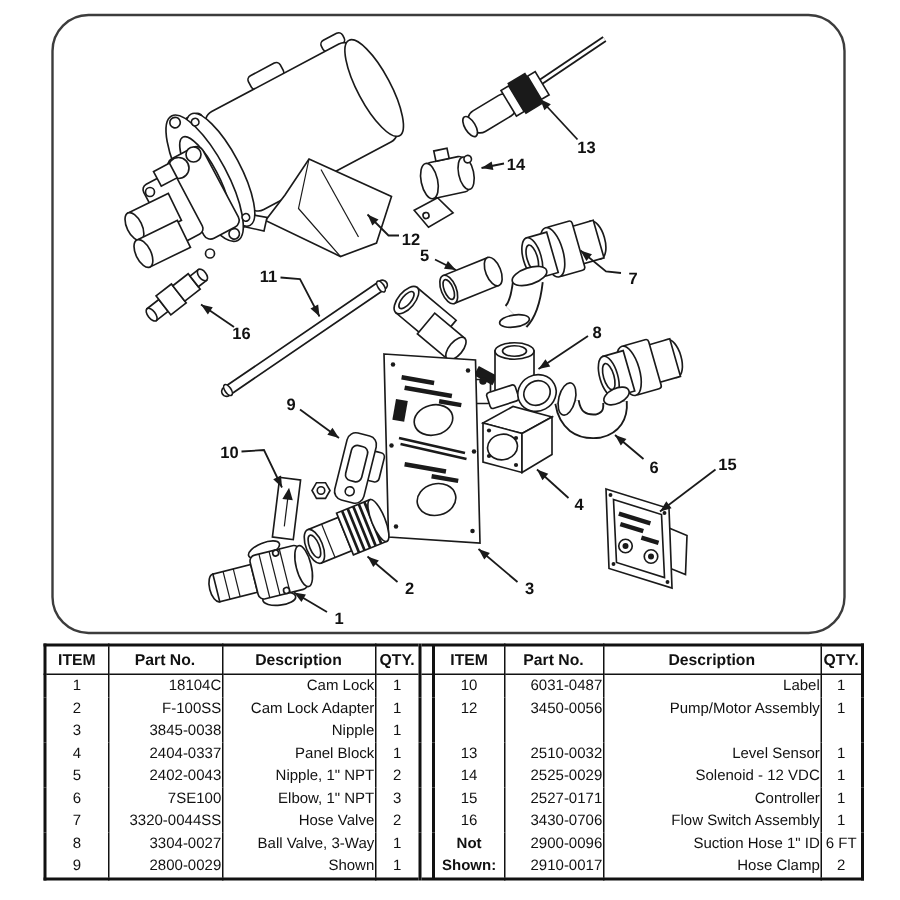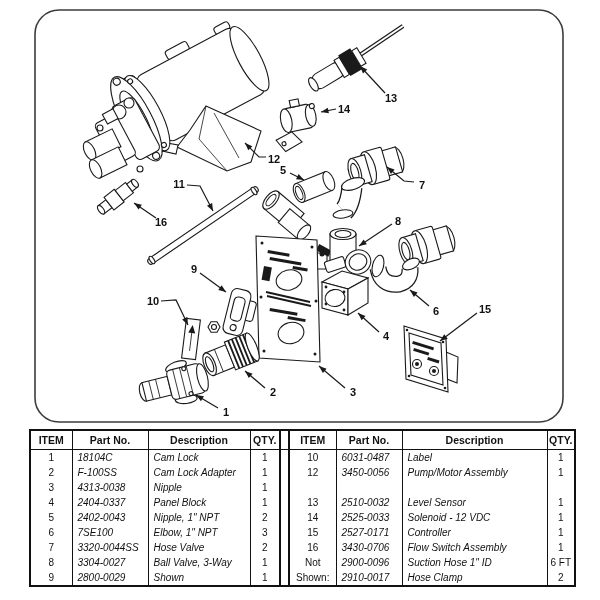--- a/index.html
+++ b/index.html
@@ -32,24 +32,24 @@
     border:2px solid #111; font-size:10px; color:#111;
   }
   table[data-name="parts-table"] th {
     border:1px solid #111; border-bottom:1.5px solid #111;
     font-size:10.5px; font-weight:bold; height:18px; text-align:center; padding:0;
   }
   table[data-name="parts-table"] td {
     border-left:1px solid #111; border-right:1px solid #111;
     height:15px; padding:0; text-align:center; line-height:1.1;
   }
-  table[data-name="parts-table"] td.l { text-align:left; padding-left:5px;font-style:italic; }
+  table[data-name="parts-table"] td.l { text-align:right; padding-left:5px; }
   table[data-name="parts-table"] td.g,
   table[data-name="parts-table"] th.g { border-left:2px solid #111; border-right:2px solid #111; }
-  table[data-name="parts-table"] td.b { font-weight:normal; }
+  table[data-name="parts-table"] td.b { font-weight:bold; }
 </style>
 </head>
 <body>
 
 <div id="diagram-wrap" data-name="exploded-view-panel">
 <svg viewBox="0 0 600 428" width="600" height="428" data-name="exploded-parts-diagram">
   <defs>
     <g id="checkvalve">
       <ellipse cx="22" cy="0" rx="6" ry="13" class="ln"></ellipse>
       <rect x="8" y="-13" width="16" height="26" class="ln"></rect>
@@ -390,21 +390,21 @@
           <td class="l" data-name="table-cell">Cam Lock Adapter</td>
           <td data-name="table-cell">1</td>
           <td class="g" data-name="table-gap"></td>
           <td data-name="table-cell">12</td>
           <td class="l" data-name="table-cell">3450-0056</td>
           <td class="l" data-name="table-cell">Pump/Motor Assembly</td>
           <td data-name="table-cell">1</td>
         </tr>
         <tr data-name="table-row">
           <td data-name="table-cell">3</td>
-          <td class="l" data-name="table-cell">4313-0038</td>
+          <td class="l" data-name="table-cell">3845-0038</td>
           <td class="l" data-name="table-cell">Nipple</td>
           <td data-name="table-cell">1</td>
           <td class="g" data-name="table-gap"></td>
           <td data-name="table-cell"></td>
           <td class="l" data-name="table-cell"></td>
           <td class="l" data-name="table-cell"></td>
           <td data-name="table-cell"></td>
         </tr>
         <tr data-name="table-row">
           <td data-name="table-cell">4</td>
@@ -417,21 +417,21 @@
           <td class="l" data-name="table-cell">Level Sensor</td>
           <td data-name="table-cell">1</td>
         </tr>
         <tr data-name="table-row">
           <td data-name="table-cell">5</td>
           <td class="l" data-name="table-cell">2402-0043</td>
           <td class="l" data-name="table-cell">Nipple, 1" NPT</td>
           <td data-name="table-cell">2</td>
           <td class="g" data-name="table-gap"></td>
           <td data-name="table-cell">14</td>
-          <td class="l" data-name="table-cell">2525-0033</td>
+          <td class="l" data-name="table-cell">2525-0029</td>
           <td class="l" data-name="table-cell">Solenoid - 12 VDC</td>
           <td data-name="table-cell">1</td>
         </tr>
         <tr data-name="table-row">
           <td data-name="table-cell">6</td>
           <td class="l" data-name="table-cell">7SE100</td>
           <td class="l" data-name="table-cell">Elbow, 1" NPT</td>
           <td data-name="table-cell">3</td>
           <td class="g" data-name="table-gap"></td>
           <td data-name="table-cell">15</td>

